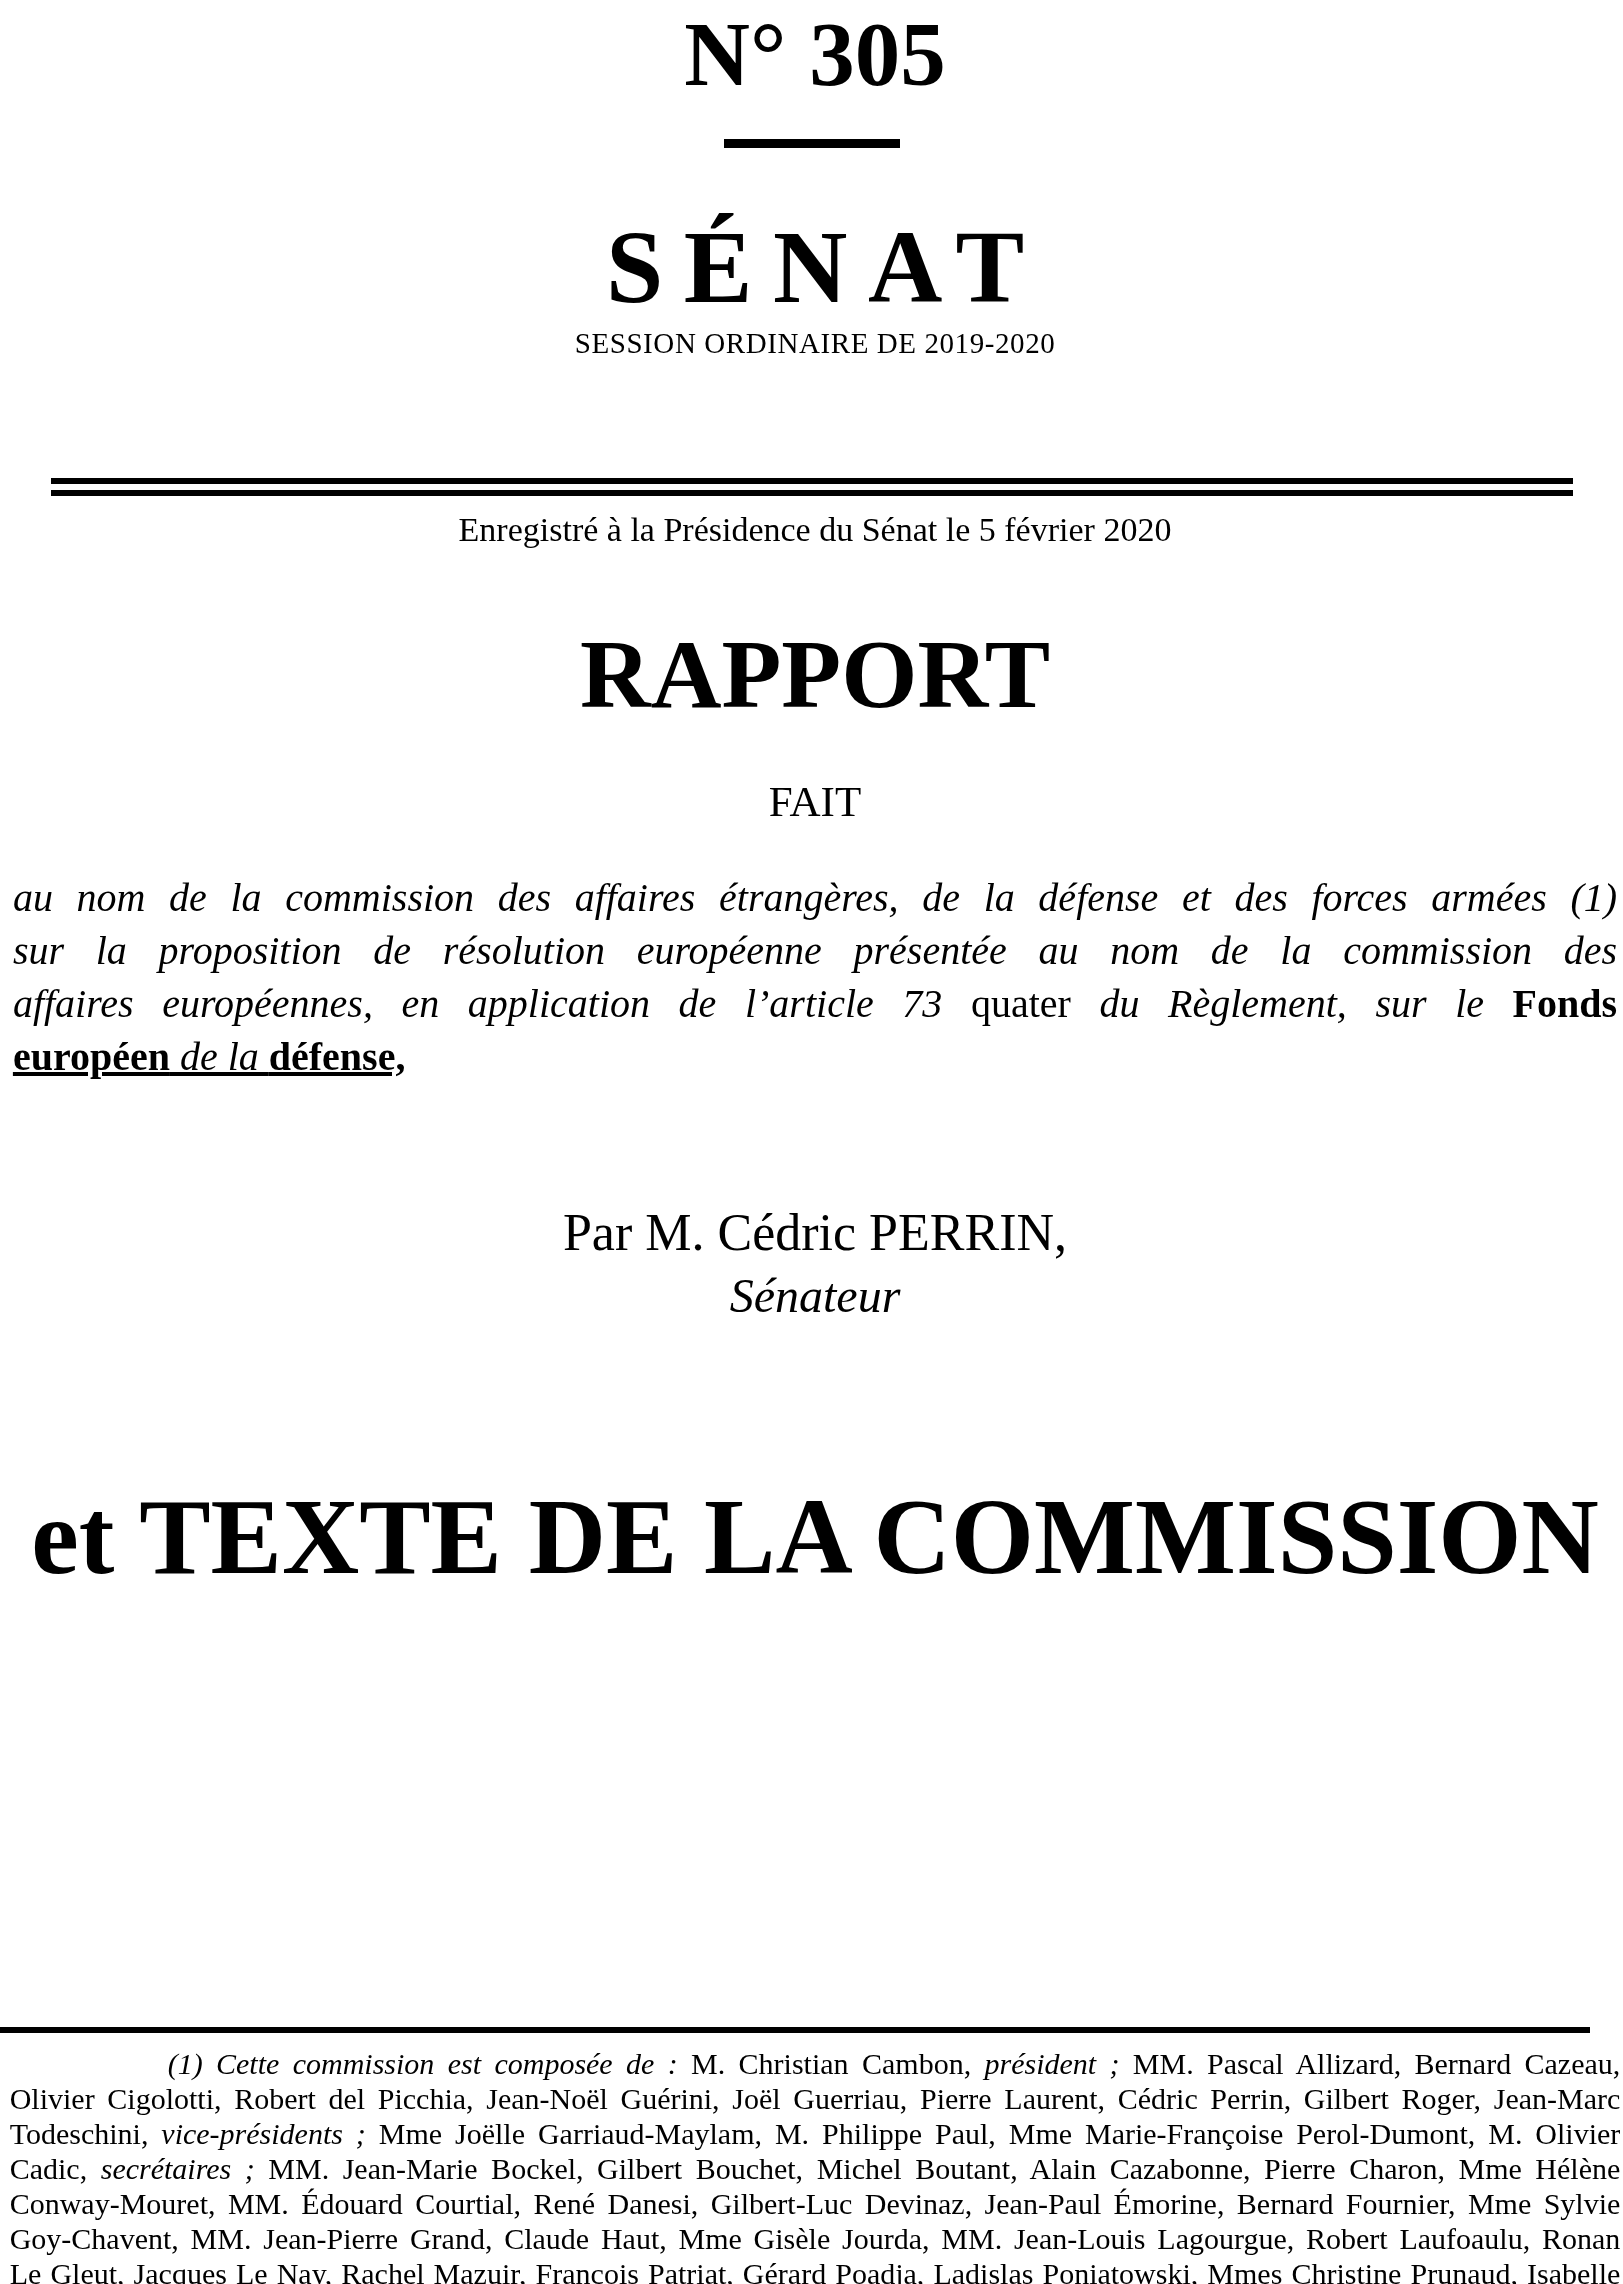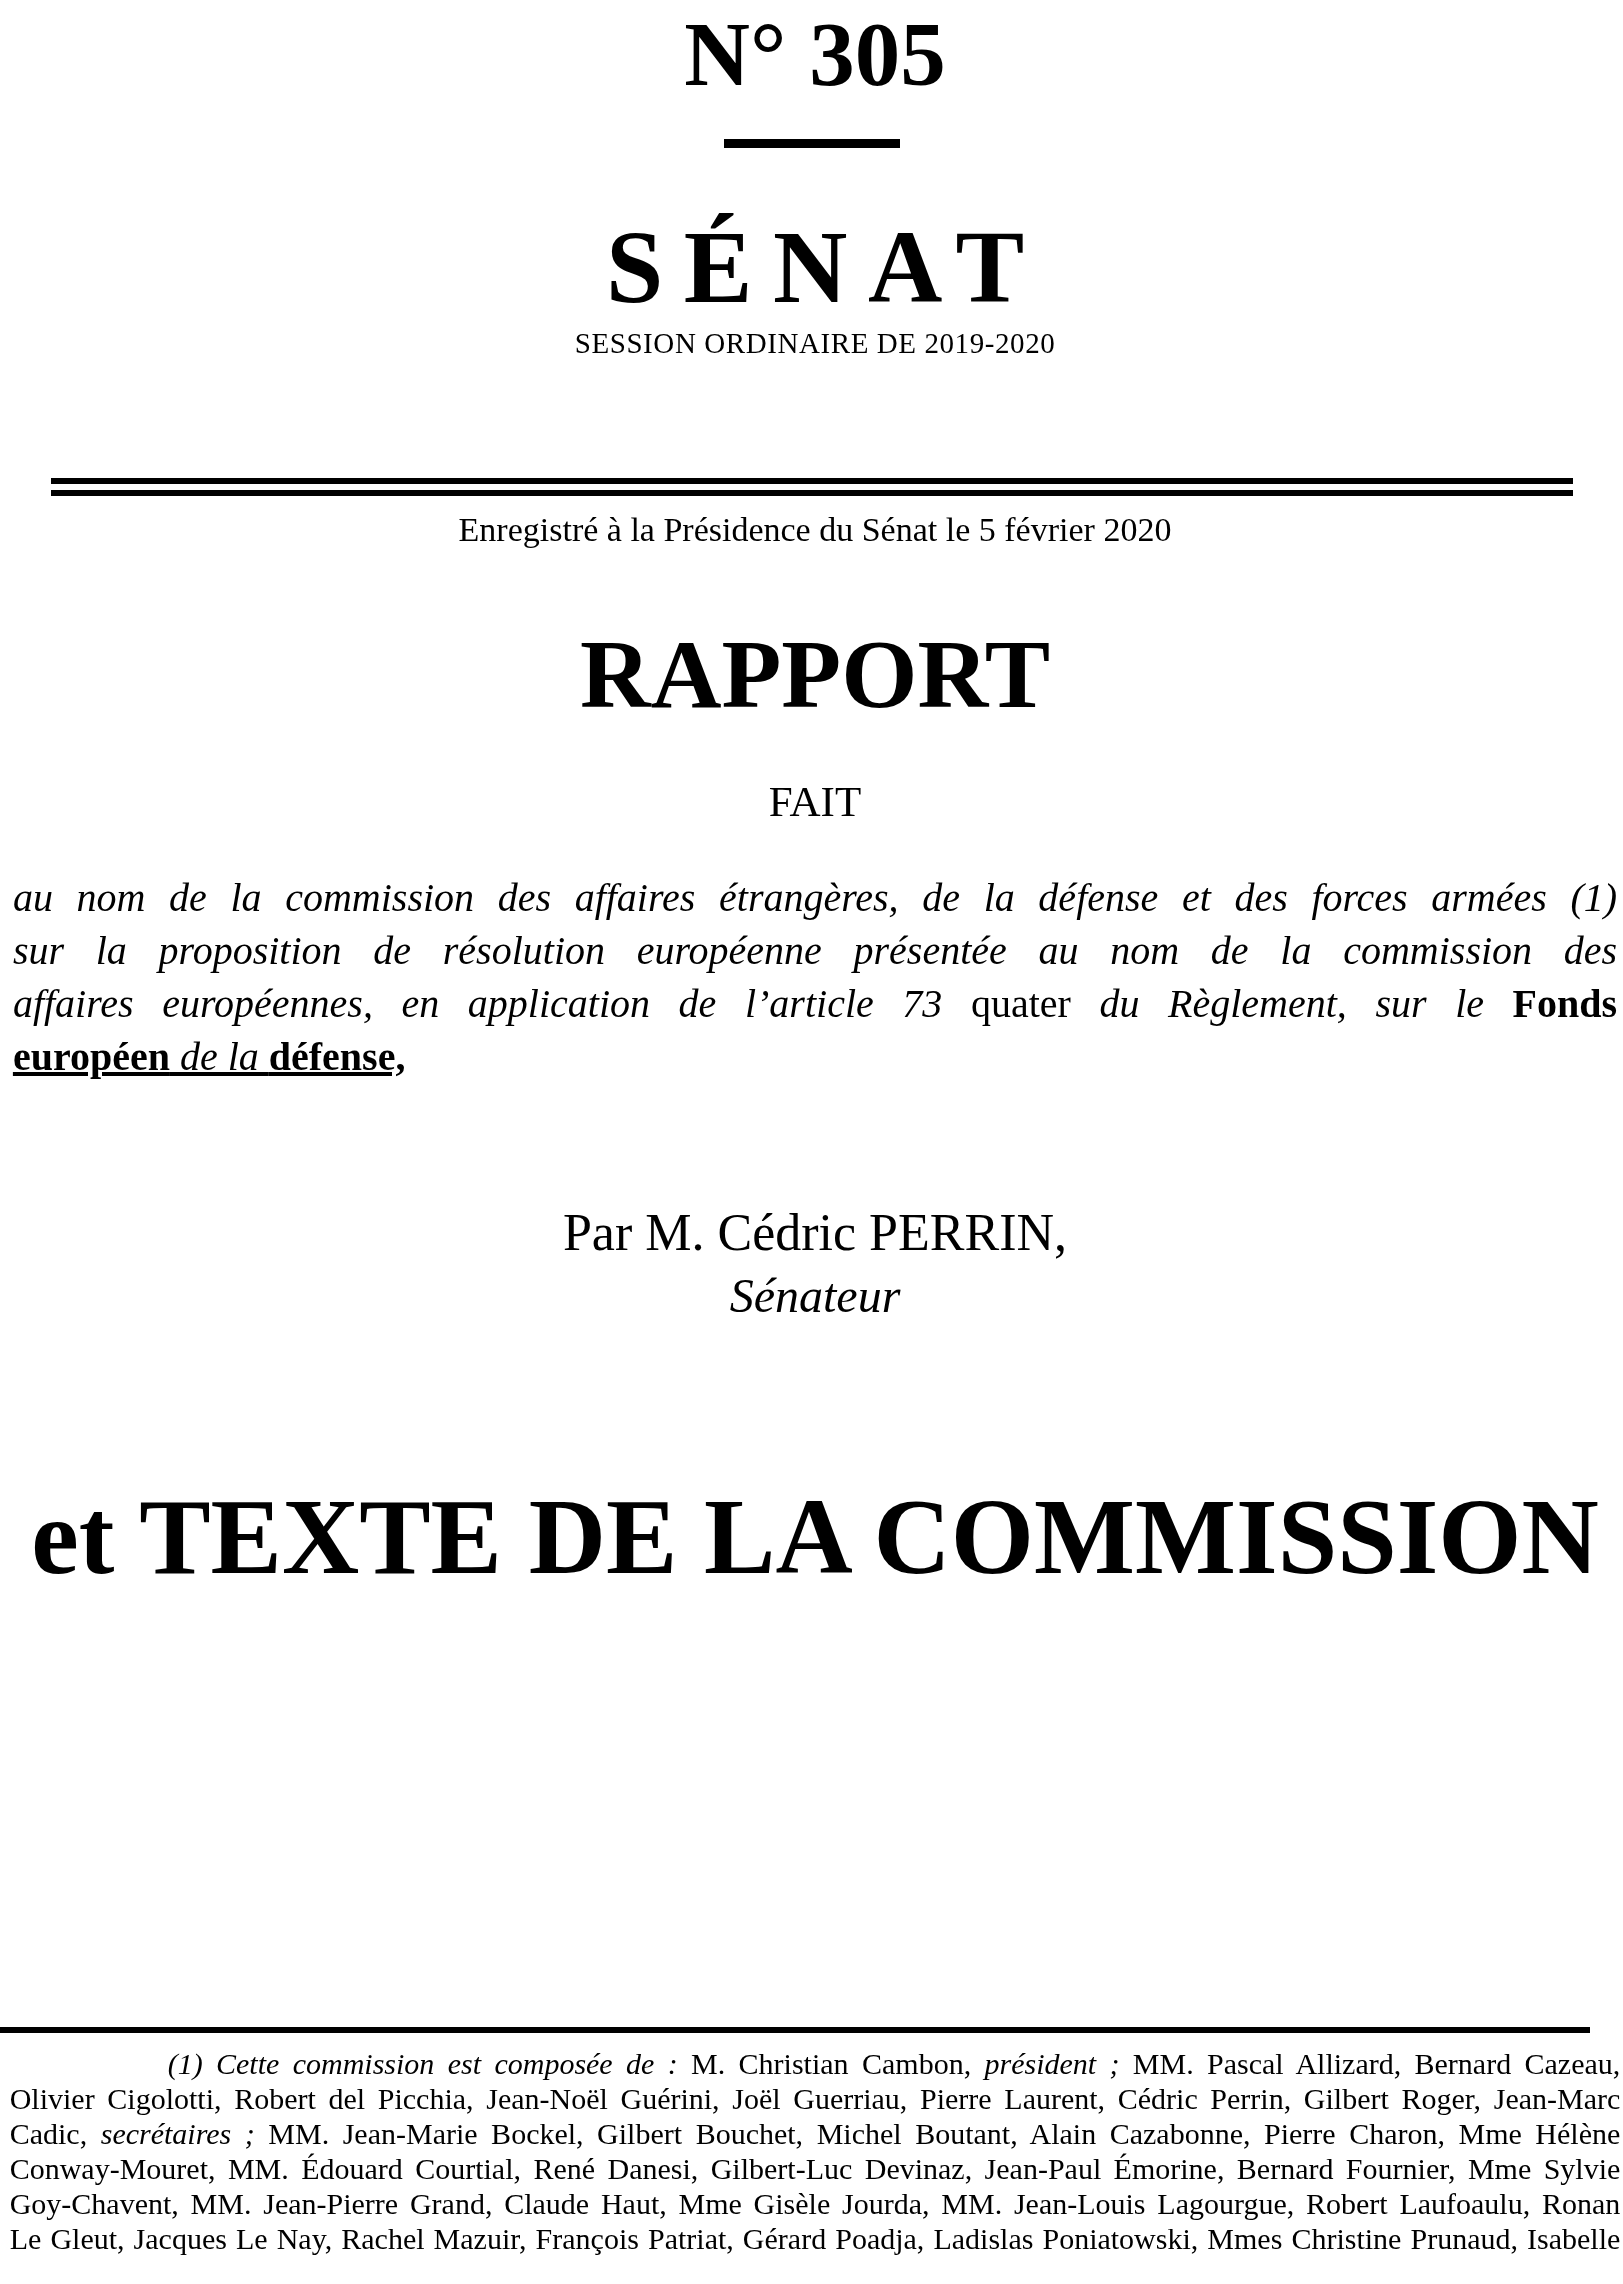--- a/index.html
+++ b/index.html
@@ -91,20 +91,21 @@
 
   <div class="abs ctr author-role">Sénateur</div>
 
   <div class="abs ctr commission-title">et TEXTE DE LA COMMISSION</div>
 
   <div class="footnote-rule"></div>
 
   <div class="abs footnote">
     <div class="line jl first"><span class="seg-it">(1) Cette commission est composée de : </span><span class="seg-n">M. Christian Cambon, </span><span class="seg-it">président ; </span><span class="seg-n">MM. Pascal Allizard, Bernard Cazeau,</span></div>
     <div class="line jl"><span class="seg-n">Olivier Cigolotti, Robert del Picchia, Jean-Noël Guérini, Joël Guerriau, Pierre Laurent, Cédric Perrin, Gilbert Roger, Jean-Marc</span></div>
+    <div class="line jl"><span class="seg-n">Todeschini, </span><span class="seg-it">vice-présidents ; </span><span class="seg-n">Mme Joëlle Garriaud-Maylam, M. Philippe Paul, Mme Marie-Françoise Perol-Dumont, M. Olivier</span></div>
     <div class="line jl"><span class="seg-n">Cadic, </span><span class="seg-it">secrétaires ; </span><span class="seg-n">MM. Jean-Marie Bockel, Gilbert Bouchet, Michel Boutant, Alain Cazabonne, Pierre Charon, Mme Hélène</span></div>
     <div class="line jl"><span class="seg-n">Conway-Mouret, MM. Édouard Courtial, René Danesi, Gilbert-Luc Devinaz, Jean-Paul Émorine, Bernard Fournier, Mme Sylvie</span></div>
     <div class="line jl"><span class="seg-n">Goy-Chavent, MM. Jean-Pierre Grand, Claude Haut, Mme Gisèle Jourda, MM. Jean-Louis Lagourgue, Robert Laufoaulu, Ronan</span></div>
     <div class="line jl"><span class="seg-n">Le Gleut, Jacques Le Nay, Rachel Mazuir, François Patriat, Gérard Poadja, Ladislas Poniatowski, Mmes Christine Prunaud, Isabelle</span></div>
 
   </div>
 
 </div>
 
 

